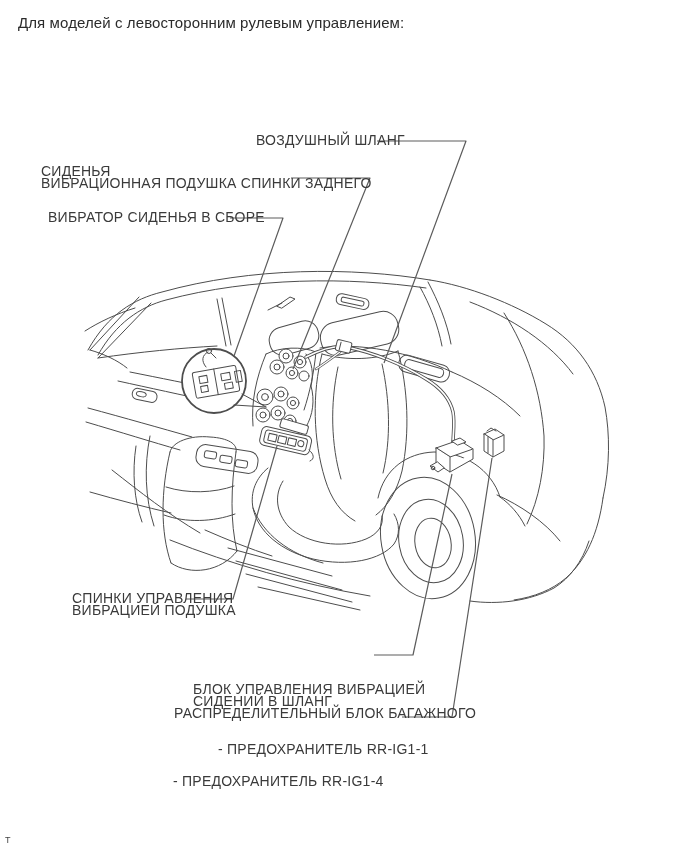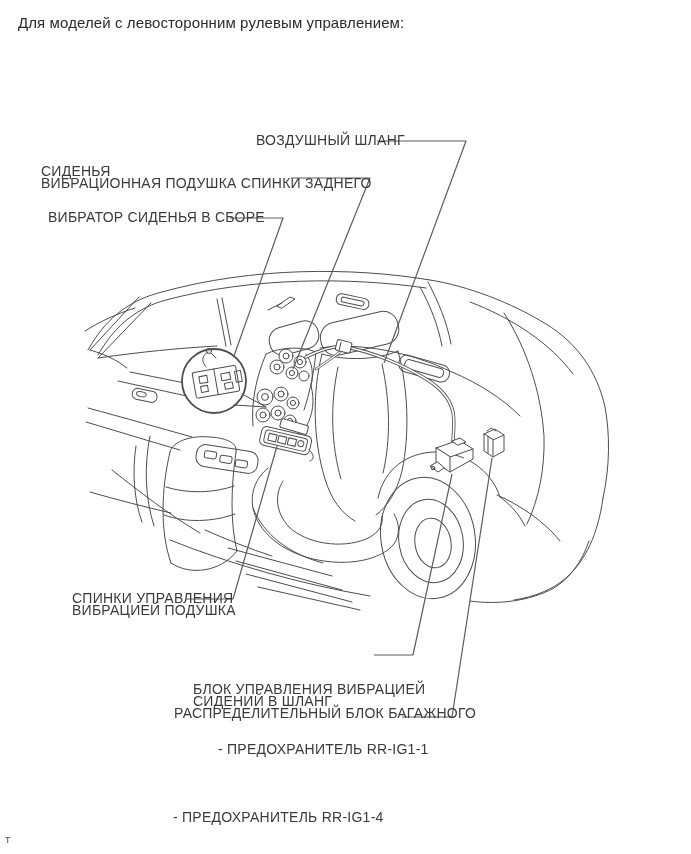--- a/index.html
+++ b/index.html
@@ -256,18 +256,18 @@
   </div>
 
   <div class="lbl" style="left:174px;top:708px;text-align:right;">
     <div>РАСПРЕДЕЛИТЕЛЬНЫЙ БЛОК БАГАЖНОГО</div>
   </div>
 
   <div class="lbl" style="left:173px;top:744px;margin-left:45px;">
     <div>- ПРЕДОХРАНИТЕЛЬ RR-IG1-1</div>
   </div>
 
-  <div class="lbl" style="left:173px;top:776px;margin-top:36px;">
+  <div class="lbl" style="left:173px;top:776px;">
     <div>- ПРЕДОХРАНИТЕЛЬ RR-IG1-4</div>
   </div>
 
   <div class="footer-mark">Т</div>
 </div>
 
 </body></html>

